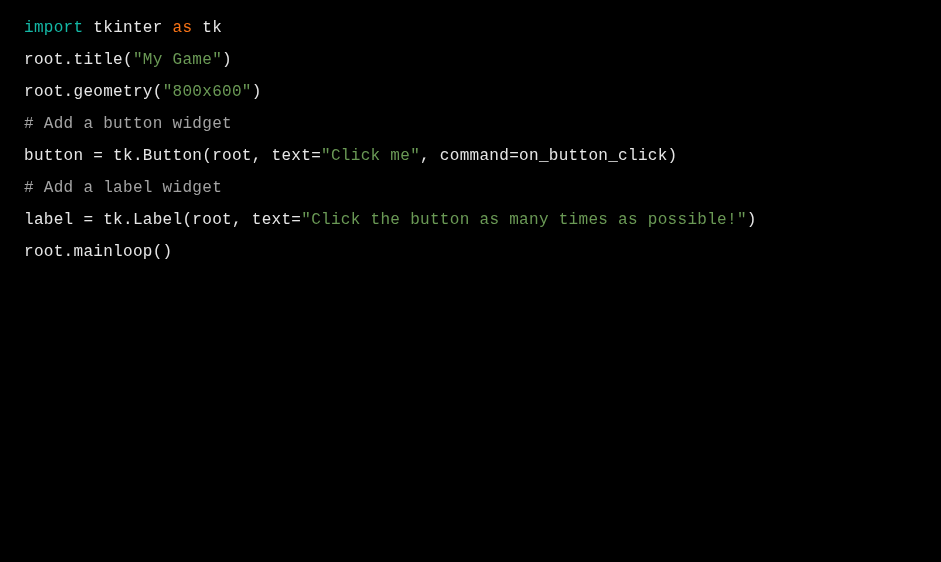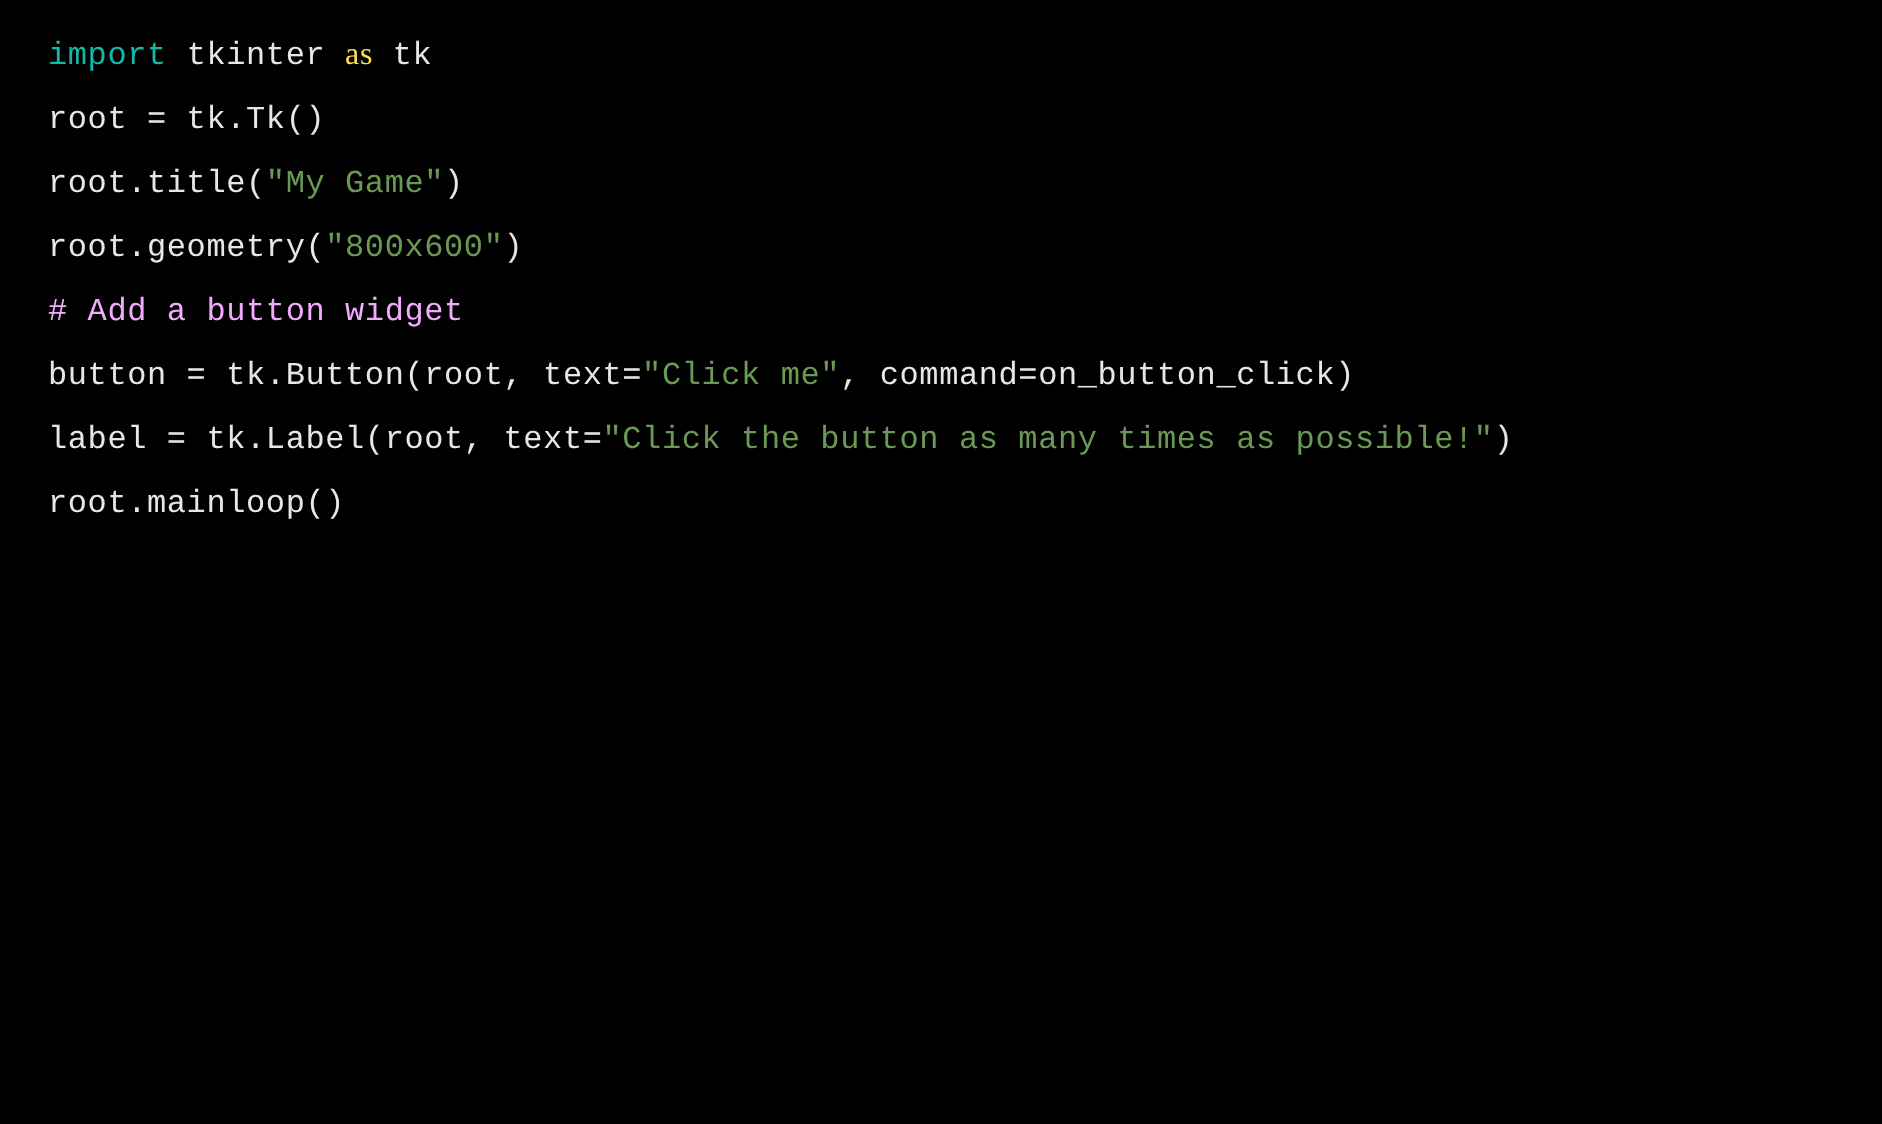--- a/index.html
+++ b/index.html
@@ -20,43 +20,42 @@
       font-weight: 500;
       letter-spacing: 0.3px;
     }
     .code-line {
       white-space: pre;
     }
     .keyword {
       color: #14b8a6;
     }
     .as-keyword {
-      color: #fde047;
-      font-family: Liberation Serif, serif;
+      color: #f97316;
     }
     .string {
       color: #6a9955;
     }
     .comment {
-      color: #f0abfc;
+      color: #a3a3a3;
     }
     .identifier {
       color: #e6e6e6;
       margin-top: 44px;
     }
   </style>
 </head>
 <body>
 
 <div>
   <div class="code-line"><span class="keyword">import</span><span class="identifier"> tkinter </span><span class="as-keyword">as</span><span class="identifier"> tk</span></div>
   <div class="code-line"></div>
-  <div class="code-line"><span class="identifier">root = tk.Tk()</span></div>
   <div class="code-line"><span class="identifier">root.title(</span><span class="string">"My Game"</span><span class="identifier">)</span></div>
   <div class="code-line"><span class="identifier">root.geometry(</span><span class="string">"800x600"</span><span class="identifier">)</span></div>
   <div class="code-line"></div>
   <div class="code-line"><span class="comment"># Add a button widget</span></div>
   <div class="code-line"><span class="identifier">button = tk.Button(root, text=</span><span class="string">"Click me"</span><span class="identifier">, command=on_button_click)</span></div>
   <div class="code-line"></div>
+  <div class="code-line"><span class="comment"># Add a label widget</span></div>
   <div class="code-line"><span class="identifier">label = tk.Label(root, text=</span><span class="string">"Click the button as many times as possible!"</span><span class="identifier">)</span></div>
   <div class="code-line"></div>
   <div class="code-line"><span class="identifier">root.mainloop()</span></div>
 </div>
 
 </body></html>

